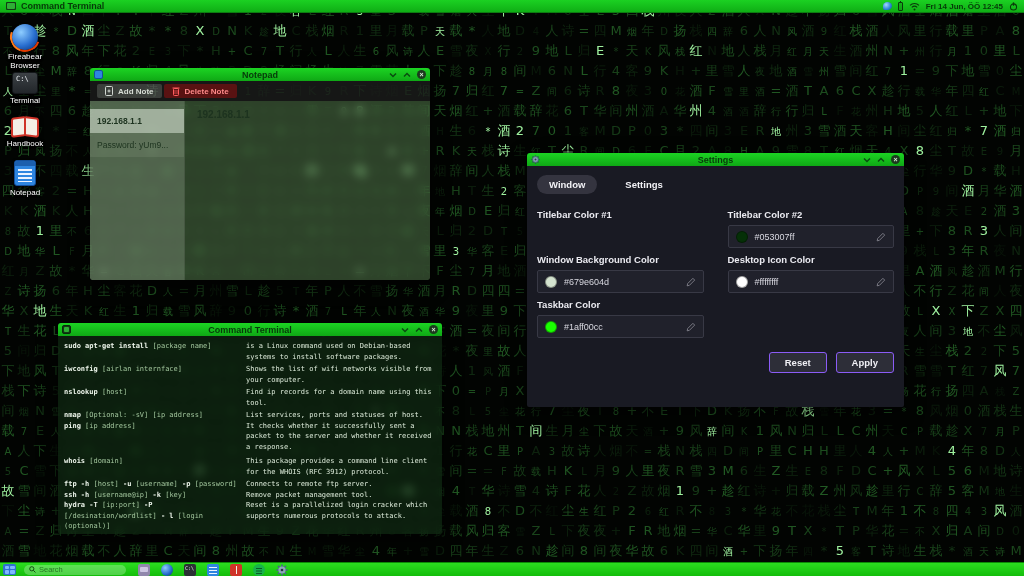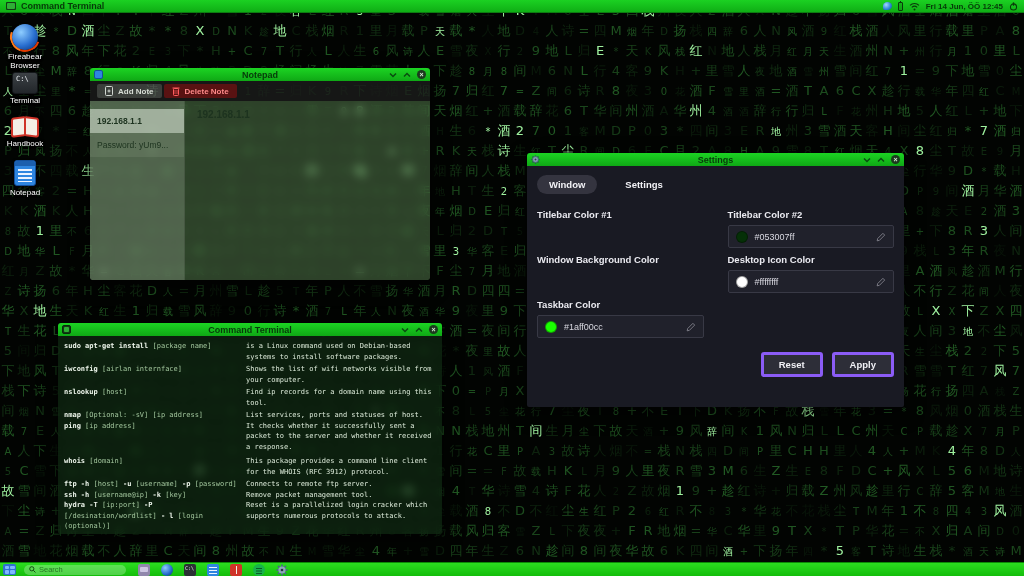--- a/index.html
+++ b/index.html
@@ -100,21 +100,21 @@
   .set-tab { font-size:9.5px; font-weight:bold; color:#f2f2f6; padding:4px 12px; border-radius:11px; cursor:pointer; }
   .set-tab.active { background:#34343f; }
   .fields { display:grid; grid-template-columns:1fr 1fr; column-gap:24px; }
   .f-label { font-size:9.5px; font-weight:bold; color:#eaeaf0; margin:6px 0 5px; }
   .f-input { height:23px; background:#20212b; border:1px solid #383945; border-radius:2px;
     display:flex; align-items:center; padding:0 7px; gap:7px; cursor:pointer; }
   .swatch { width:12px; height:12px; border-radius:50%; flex:none; border:1px solid rgba(0,0,0,.35); }
   .f-value { font-size:9px; color:#d8d8e0; }
   .pencil { margin-left:auto; display:flex; cursor:pointer; }
   .set-actions { display:flex; justify-content:flex-end; gap:9px; margin-top:14px; }
-  .set-btn { background:#2d2e38; border:3px solid #8b5cf6; border-radius:3px; color:#f0f0f5;
+  .set-btn { background:#2d2e38; border:1px solid #8b5cf6; border-radius:3px; color:#f0f0f5;
     font-family:"Liberation Sans", sans-serif; font-size:9.5px; font-weight:bold; padding:4px 15px; cursor:pointer; }
 
   
   #taskbar { position:absolute; left:0; bottom:0; width:1024px; height:14px; z-index:40;
     background:linear-gradient(#2bdd1f,#14bd0b); border-top:1px solid rgba(0,60,0,.4);
     display:flex; align-items:center; padding:0 3px; gap:8px; }
   .start-logo { width:13px; height:11px; border-radius:2px; background:#2f6fd0; display:grid;
     grid-template-columns:1fr 1fr; grid-template-rows:1fr 1fr; gap:1px; padding:1.5px; cursor:pointer; }
   .start-logo i { background:#7db8ff; border-radius:1px; }
   .tb-search { width:102px; height:10px; border-radius:5px; background:rgba(235,255,235,.28);
@@ -326,20 +326,29 @@
             <span class="f-value">#053007ff</span>
             <span class="pencil">
                 <svg width="10" height="10" viewBox="0 0 12 12">
                   <path d="M8.3 1.6l2.1 2.1-6.3 6.3-2.7.6.6-2.7z" fill="none" stroke="#8a8a94" stroke-width="1"></path>
                 </svg>
               </span>
           </div>
         </div>
         <div>
           <div class="f-label">Window Background Color</div>
+          <div class="f-input">
+            <span class="swatch" style="background: rgb(211, 226, 207);"></span>
+            <span class="f-value">#679e604d</span>
+            <span class="pencil">
+                <svg width="10" height="10" viewBox="0 0 12 12">
+                  <path d="M8.3 1.6l2.1 2.1-6.3 6.3-2.7.6.6-2.7z" fill="none" stroke="#8a8a94" stroke-width="1"></path>
+                </svg>
+              </span>
+          </div>
         </div>
         <div>
           <div class="f-label">Desktop Icon Color</div>
           <div class="f-input">
             <span class="swatch" style="background: rgb(255, 255, 255);"></span>
             <span class="f-value">#ffffffff</span>
             <span class="pencil">
                 <svg width="10" height="10" viewBox="0 0 12 12">
                   <path d="M8.3 1.6l2.1 2.1-6.3 6.3-2.7.6.6-2.7z" fill="none" stroke="#8a8a94" stroke-width="1"></path>
                 </svg>

